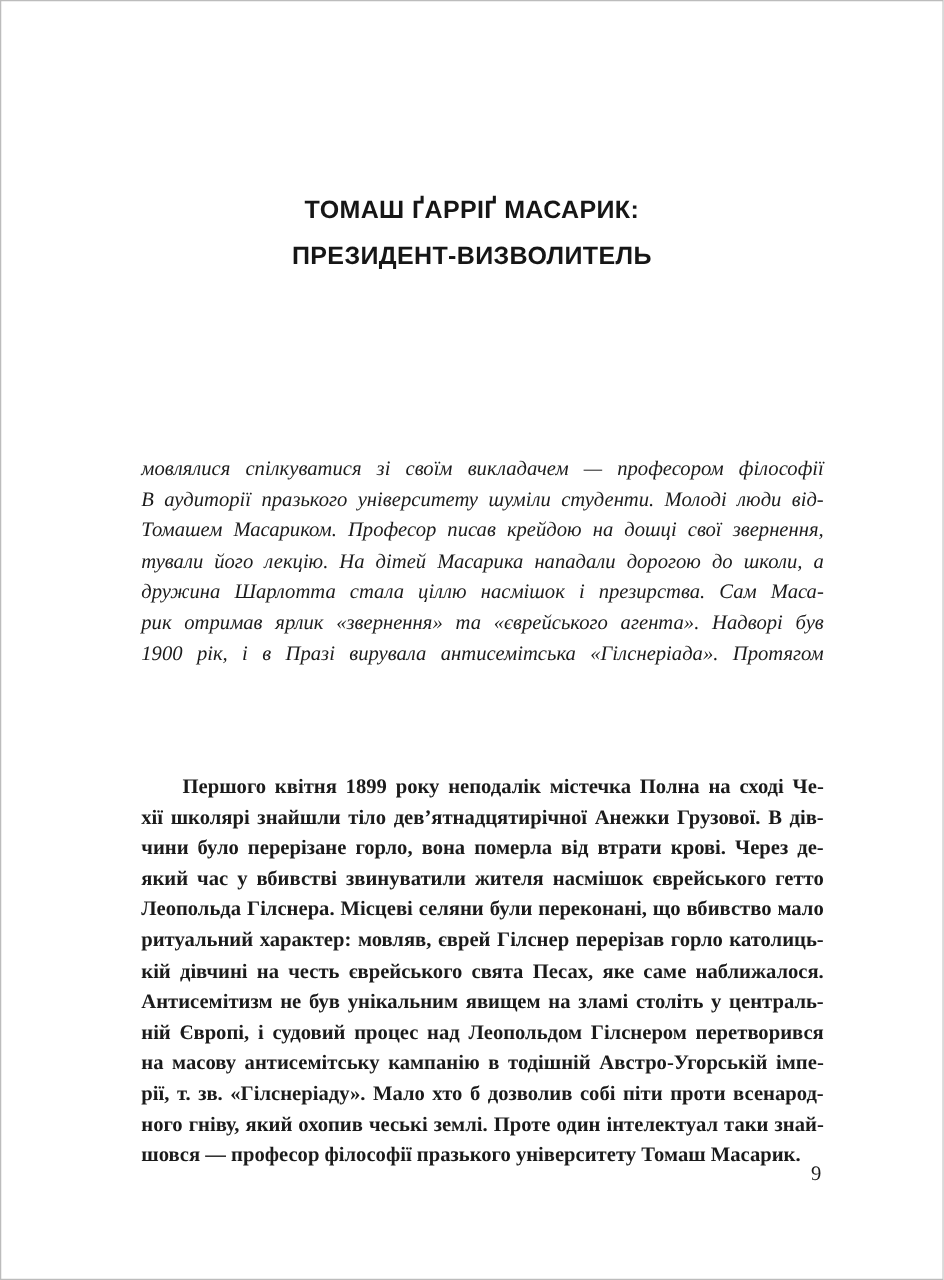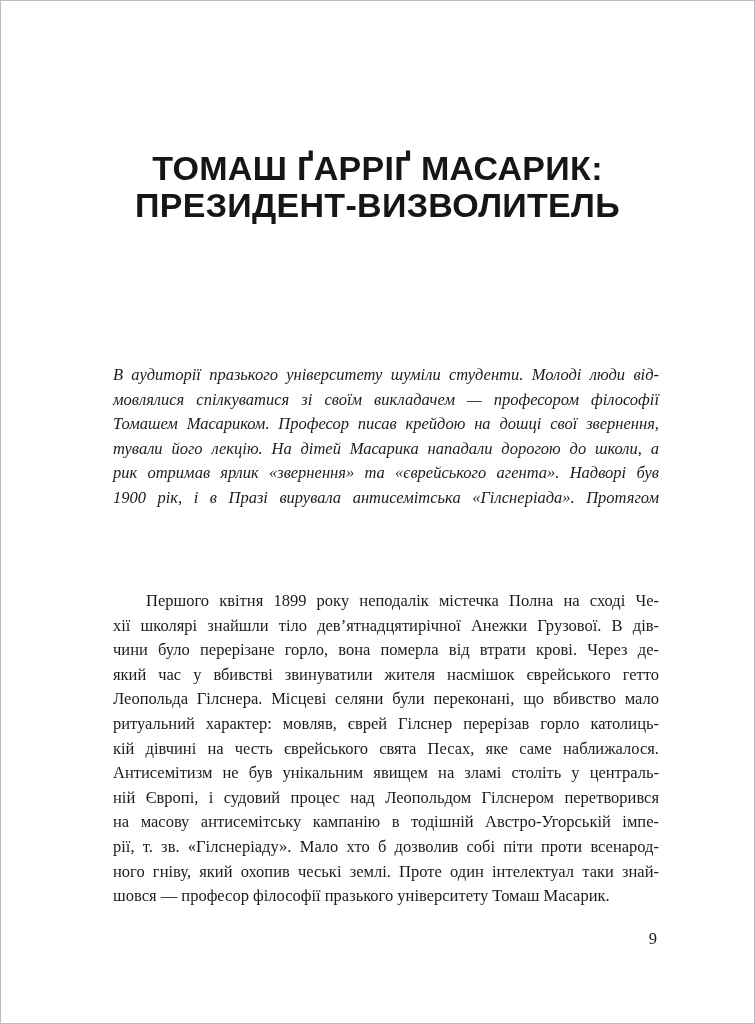--- a/index.html
+++ b/index.html
@@ -19,32 +19,32 @@
     overflow: hidden;
   }
   .chapter-title {
     position: absolute;
     top: 149px;
     left: 0;
     width: 100%;
     text-align: center;
     font-family: "Liberation Sans", sans-serif;
     font-weight: 700;
-    font-size: 34px;
+    font-size: 20px;
     line-height: 37px;
     letter-spacing: 0.3px;
     color: #161616;
   }
   .textblock {
     position: absolute;
     left: 112px;
     width: 546px;
   }
   .intro-paragraph { top: 362px; font-style: italic; }
-  .body-paragraph  { top: 588px; }
+  .body-paragraph  { top: 616px; font-weight: bold; }
   .pline {
     font-size: 16.5px;
     line-height: 24.6px;
     text-align: justify;
     text-align-last: justify;
     white-space: normal;
   }
   .pline.lastline { text-align-last: left; }
   .pline.firstindent { text-indent: 33px; }
   .page-number {
@@ -60,24 +60,25 @@
 <body>
 
 <div class="page">
 
   <div class="chapter-title">
     <div>ТОМАШ ҐАРРІҐ МАСАРИК:</div>
     <div>ПРЕЗИДЕНТ-ВИЗВОЛИТЕЛЬ</div>
   </div>
 
   <div class="textblock intro-paragraph">
+      <div class="pline">мовлялися спілкуватися зі своїм викладачем — професором філософії</div>
       <div class="pline">В аудиторії празького університету шуміли студенти. Молоді люди від-</div>
-      <div class="pline">мовлялися спілкуватися зі своїм викладачем — професором філософії</div>
       <div class="pline">Томашем Масариком. Професор писав крейдою на дошці свої звернення,</div>
       <div class="pline">тували його лекцію. На дітей Масарика нападали дорогою до школи, а</div>
+      <div class="pline">дружина Шарлотта стала ціллю насмішок і презирства. Сам Маса-</div>
       <div class="pline">рик отримав ярлик «звернення» та «єврейського агента». Надворі був</div>
       <div class="pline">1900 рік, і в Празі вирувала антисемітська «Гілснеріада». Протягом</div>
     </div>
 
   <div class="textblock body-paragraph">
       <div class="pline firstindent">Першого квітня 1899 року неподалік містечка Полна на сході Че-</div>
       <div class="pline">хії школярі знайшли тіло дев’ятнадцятирічної Анежки Грузової. В дів-</div>
       <div class="pline">чини було перерізане горло, вона померла від втрати крові. Через де-</div>
       <div class="pline">який час у вбивстві звинуватили жителя насмішок єврейського гетто</div>
       <div class="pline">Леопольда Гілснера. Місцеві селяни були переконані, що вбивство мало</div>

